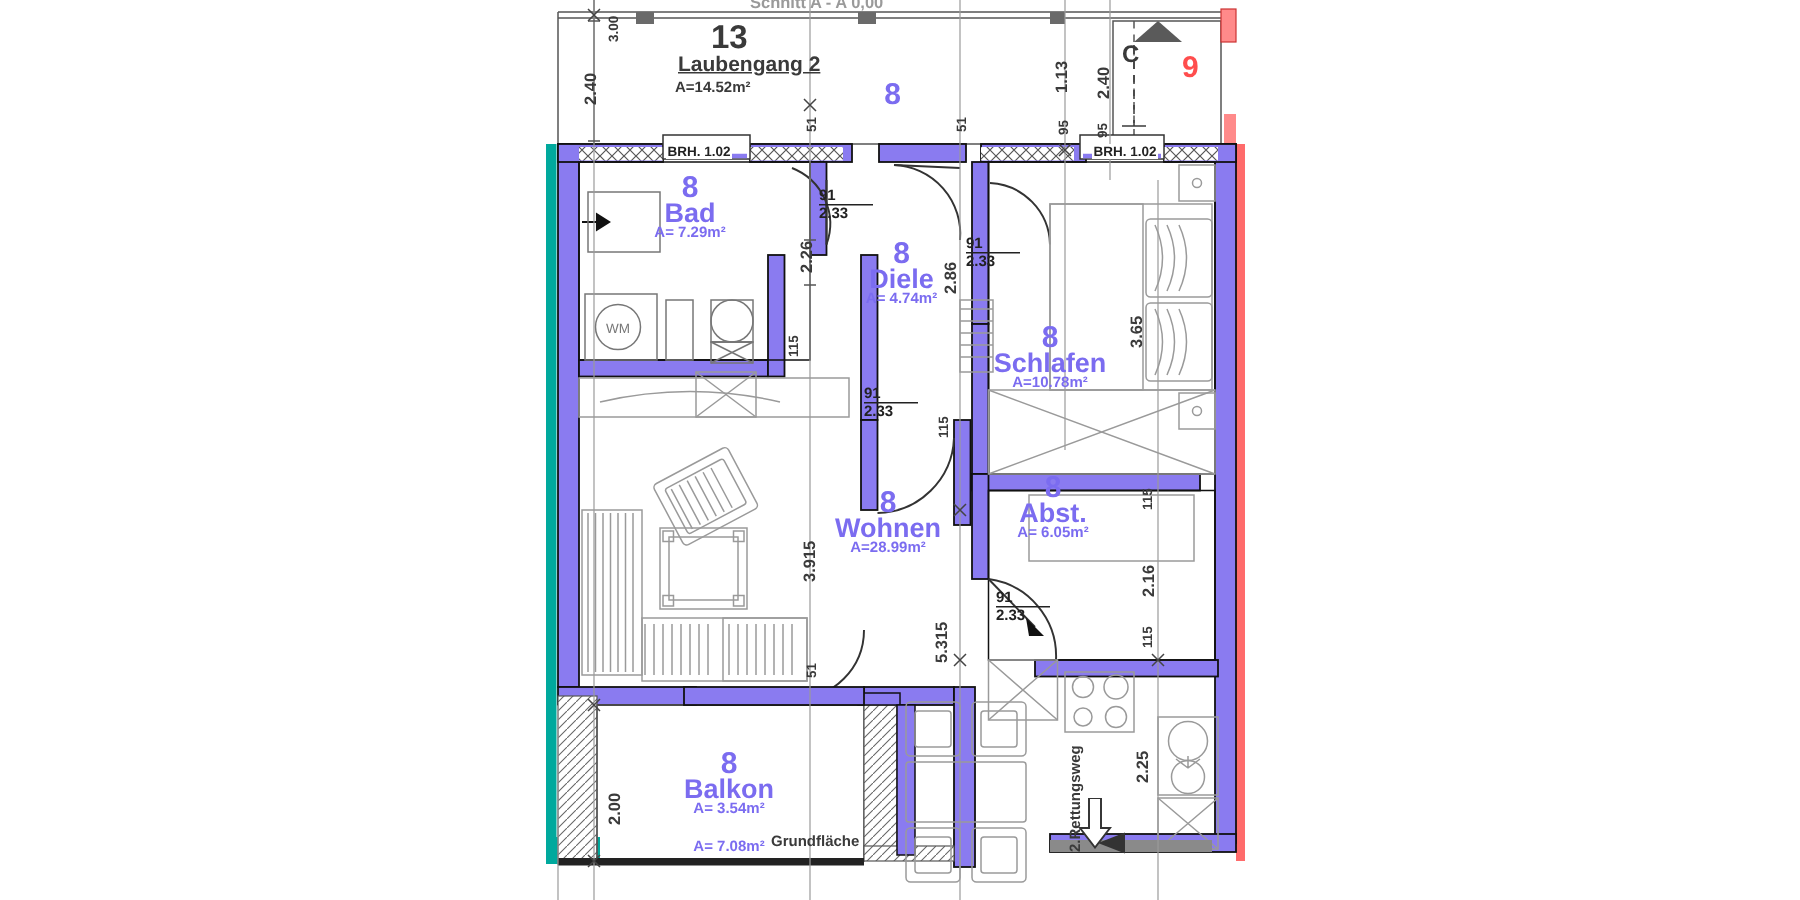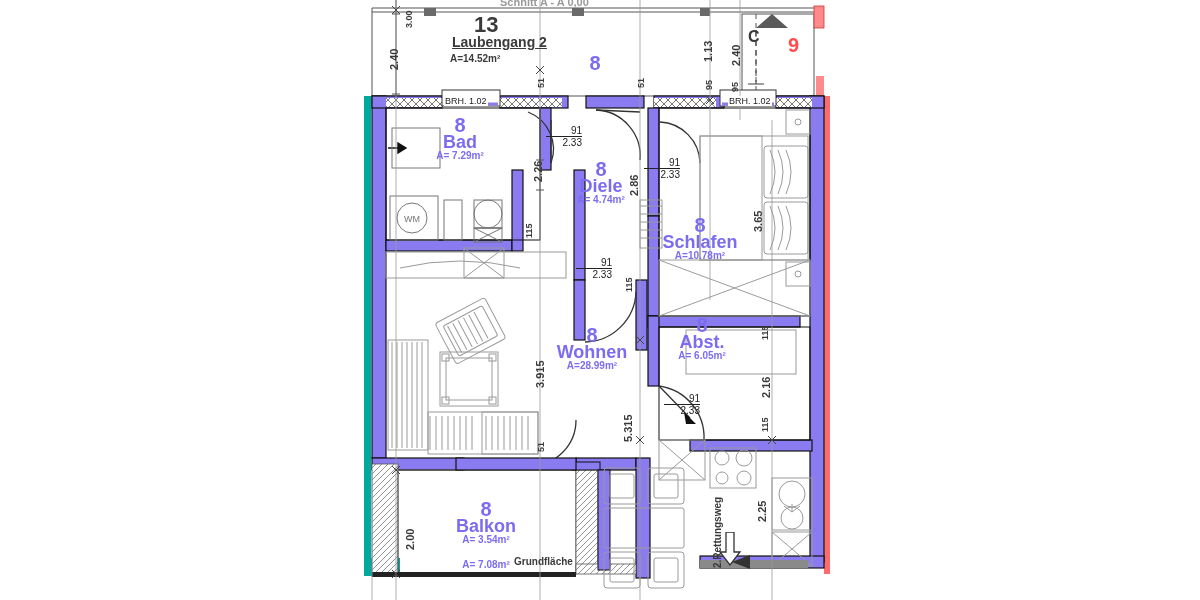--- a/index.html
+++ b/index.html
@@ -10,28 +10,28 @@
   .room{position:absolute;text-align:center;color:#7b6cf0;white-space:nowrap;}
   .room .num{font-weight:bold;font-size:20px;line-height:18px;display:block;}
   .room .nm{font-weight:bold;font-size:18px;line-height:16px;display:block;}
   .room .ar{font-weight:bold;font-size:10px;line-height:12px;display:block;}
   .room .ar2{font-weight:bold;font-size:10px;line-height:12px;display:block;margin-top:13px;}
   
   .dim{position:absolute;color:#3a3a3a;font-size:11px;font-weight:bold;white-space:nowrap;}
   .dim.v{transform-origin:0 0;transform:rotate(-90deg);}
   .dimsm{position:absolute;color:#3a3a3a;font-size:9px;font-weight:bold;white-space:nowrap;}
   .dimsm.v{transform-origin:0 0;transform:rotate(-90deg);}
-  .frac{position:absolute;color:#222;font-size:10px;font-weight:normal;text-align:right;}
+  .frac{position:absolute;color:#222;font-size:10px;font-weight:bold;text-align:left;}
   .frac .t{display:block;line-height:10px;}
   .frac .b{display:block;line-height:11px;border-top:1px solid #222;}
   .big13{position:absolute;color:#3a3a3a;font-weight:bold;font-size:22px;}
   .lg{position:absolute;color:#3a3a3a;font-weight:bold;font-size:14px;text-decoration:underline;}
   .sm{position:absolute;color:#3a3a3a;font-weight:bold;font-size:10px;}
   .red9{position:absolute;color:#ff4d4d;font-weight:bold;font-size:20px;}
-  .brh{position:absolute;color:#222;font-size:9px;font-weight:normal;background:#fff;padding:0 1px;}
+  .brh{position:absolute;color:#222;font-size:9px;font-weight:bold;background:#fff;padding:0 1px;}
   .grund{position:absolute;color:#3a3a3a;font-size:10px;font-weight:bold;}
   .rw{position:absolute;color:#3a3a3a;font-size:10px;font-weight:bold;
       transform-origin:0 0;transform:rotate(-90deg);}
   .cmark{position:absolute;color:#3a3a3a;font-size:16px;font-weight:bold;}
   .topcut{position:absolute;color:#9a9a9a;font-size:11px;font-weight:bold;}
 </style>
 </head>
 <body>
 
 <svg id="plan" viewBox="0 0 1200 600">

